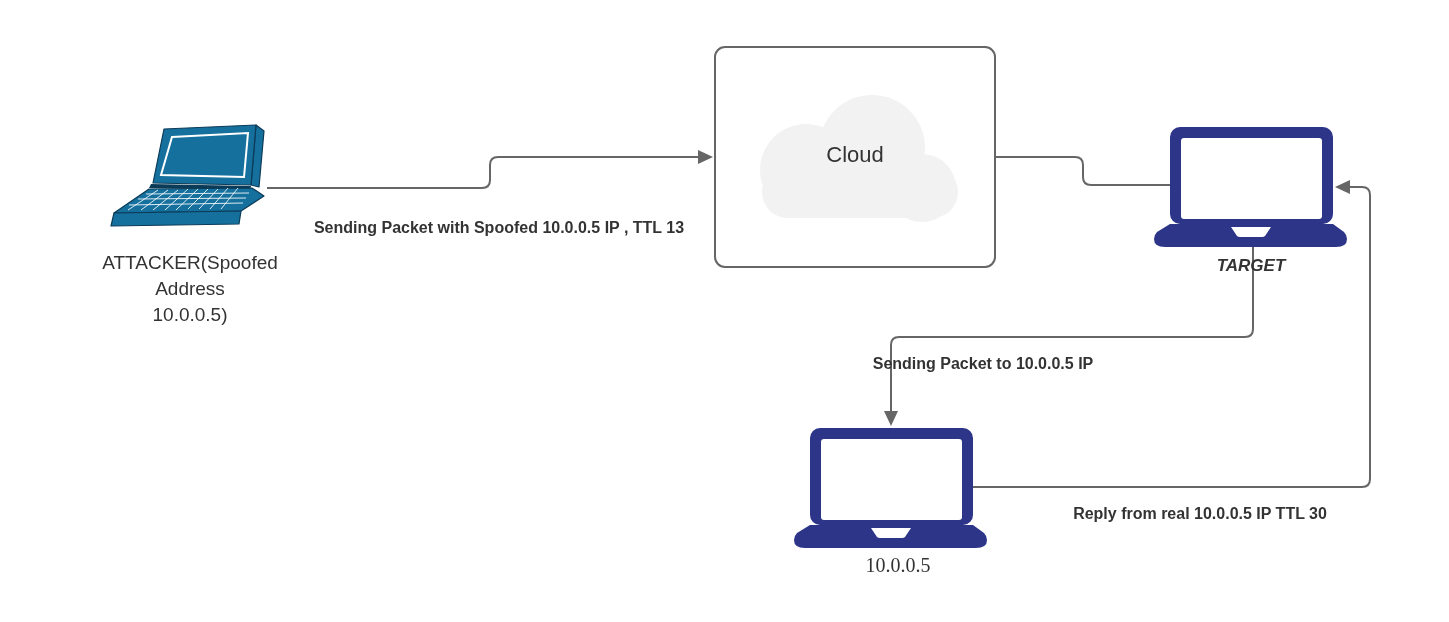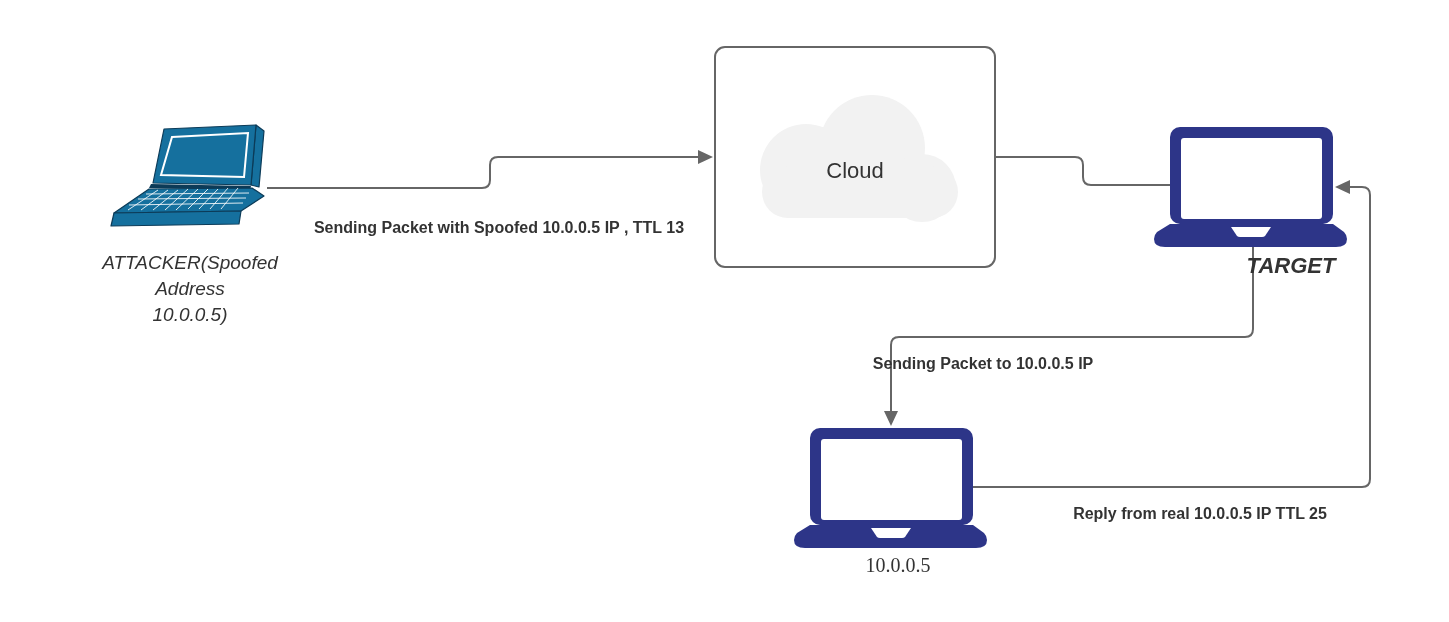--- a/index.html
+++ b/index.html
@@ -25,30 +25,29 @@
   .hinge { fill: var(--attacker-outline, #0c3b58); stroke: none; }
 
   
   .lbl {
     position: absolute;
     color: var(--label-text, #333);
     white-space: nowrap;
     transform: translate(-50%, -50%);
   }
   .lbl.edge { font-size: 16px; font-weight: bold; margin-top: 28px; }
-  .lbl.cloud-name { font-size: 22px; margin-top: 16px; }
+  .lbl.cloud-name { font-size: 22px; }
   .lbl.node { font-size: 20px; font-family: Liberation Serif, serif; }
-  .lbl.target-name { font-size: 22px; font-weight: bold; font-style: italic; margin-left: 40px; }
+  .lbl.target-name { font-size: 17px; font-weight: bold; font-style: italic; }
   .lbl.attacker-name {
     font-size: 19px;
     line-height: 1.38;
     text-align: center;
     white-space: pre-line;
     transform: translate(-50%, 0);
-    font-style: italic;
   }
 </style>
 </head>
 <body>
 
 <div class="canvas">
 
   <svg class="layer" width="1449" height="622" viewBox="0 0 1449 622">
 
     <defs>
@@ -120,14 +119,14 @@
 10.0.0.5)</div>
 
   <div class="lbl target-name" style="left:1251px; top:266px;">TARGET</div>
 
   <div class="lbl node" style="left:898px; top:565px;">10.0.0.5</div>
 
   <div class="lbl edge" style="left:499px; top:200px;">Sending Packet with Spoofed 10.0.0.5 IP , TTL 13</div>
 
   <div class="lbl edge" style="left:983px; top:336px;text-align:right;">Sending Packet to 10.0.0.5 IP</div>
 
-  <div class="lbl edge" style="left:1200px; top:486px;">Reply from real 10.0.0.5 IP TTL 25</div>
+  <div class="lbl edge" style="left:1200px; top:486px;">Reply from real 10.0.0.5 IP TTL 30</div>
 </div>
 
 </body></html>

